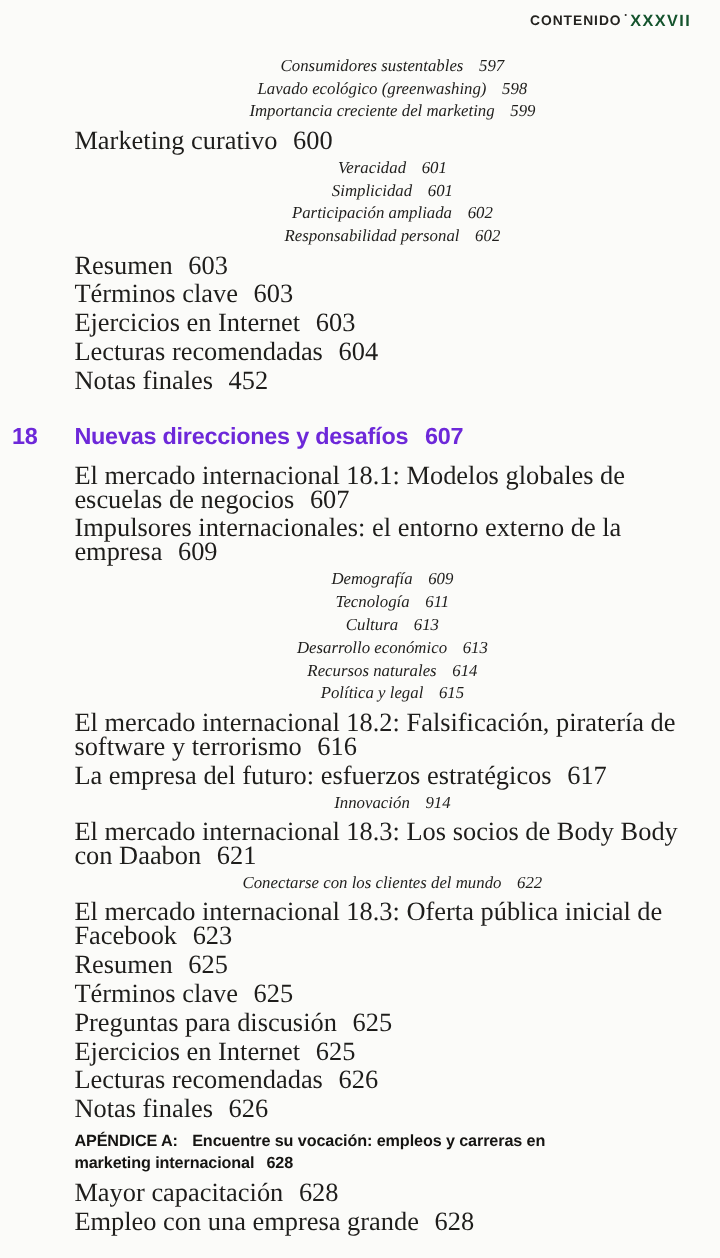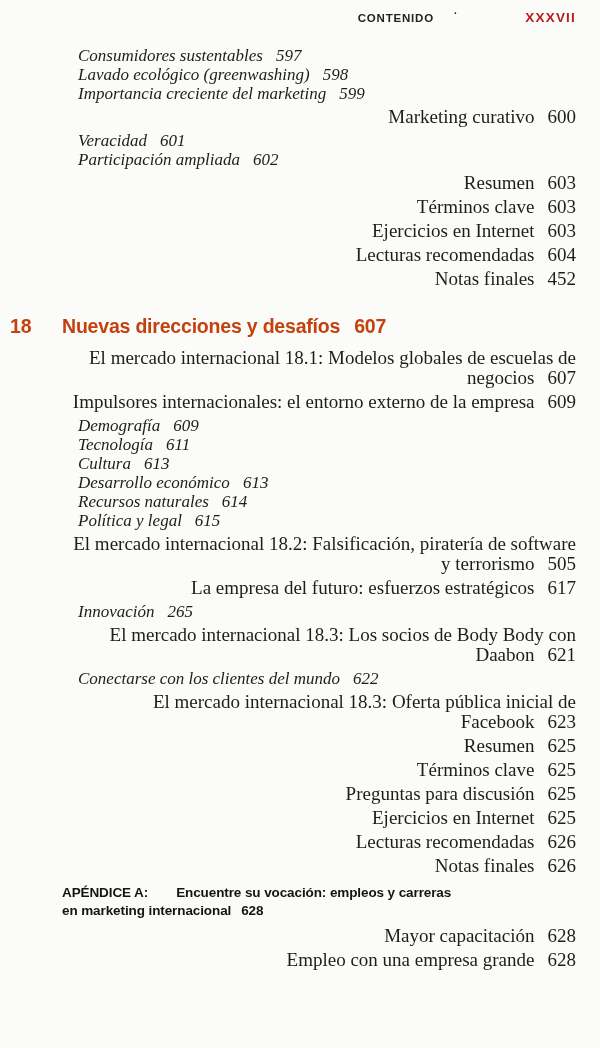--- a/index.html
+++ b/index.html
@@ -15,128 +15,129 @@
     background: #fbfbf9;
     color: #1e1d1b;
     font-family: "Liberation Serif", serif;
   }
   .running-head {
     position: absolute;
     top: 10px;
     right: 24px;
     display: flex;
     align-items: center;
-    gap: 20px;
+    gap: 2px;
     font-family: "Liberation Sans", sans-serif;
     white-space: nowrap;
   }
   .rh-label {
     font-size: 11.5px;
     font-weight: bold;
     letter-spacing: 0.8px;
     color: #23221f;
   }
   .rh-sep {
     font-size: 10px;
     font-weight: bold;
     position: relative;
     top: -4px;
     color: #23221f;
   }
   .rh-folio {
     font-size: 13.5px;
     font-weight: bold;
     letter-spacing: 1.2px;
-    color: #b91c1c;
-    margin-left: 48px;
+    color: #14532d;
   }
   .entries {
     position: absolute;
     top: 46px;
     left: 62px;
     width: 514px;
   }
   .entry { display: block; }
   .entry .pg { margin-left: 13px; }
   .entry.sub {
     padding-left: 16px;
     font-style: italic;
-    font-size: 17px;
+    font-size: 14px;
     line-height: 19px;
+    text-align: center;
   }
   .entry.main {
-    font-size: 19px;
+    font-size: 22px;
     line-height: 20px;
     margin: 4px 0 4px 0;
-    text-align: right;
   }
   .chapter-row {
     position: relative;
     margin: 26px 0 11px 0;
     font-family: "Liberation Sans", sans-serif;
     font-weight: bold;
     font-size: 19.5px;
     line-height: 22px;
     letter-spacing: -0.2px;
-    color: #c2410c;
+    color: #6d28d9;
   }
   .chapter-row .ch-num {
     position: absolute;
     left: -52px;
     top: 0;
   }
   .chapter-row .pg { margin-left: 14px; }
   .appendix-row {
     font-family: "Liberation Sans", sans-serif;
     font-weight: bold;
     font-size: 13.5px;
     line-height: 18px;
     letter-spacing: -0.1px;
     color: #151412;
     max-width: 408px;
     margin: 8px 0 6px 0;
   }
-  .appendix-row .apx-label { margin-right: 28px; }
+  .appendix-row .apx-label { margin-right: 12px; }
   .appendix-row .pg { margin-left: 10px; }
 </style>
 </head>
 <body>
 
 <div class="page">
 
   <div class="running-head">
     <span class="rh-label">CONTENIDO</span>
     <span class="rh-sep">·</span>
     <span class="rh-folio">XXXVII</span>
   </div>
 
   <div class="entries" id="entries">
       <div class="entry sub"><span class="title">Consumidores sustentables</span><span class="pg">597</span></div>
       <div class="entry sub"><span class="title">Lavado ecológico (greenwashing)</span><span class="pg">598</span></div>
       <div class="entry sub"><span class="title">Importancia creciente del marketing</span><span class="pg">599</span></div>
       <div class="entry main"><span class="title">Marketing curativo</span><span class="pg">600</span></div>
       <div class="entry sub"><span class="title">Veracidad</span><span class="pg">601</span></div>
+      <div class="entry sub"><span class="title">Simplicidad</span><span class="pg">601</span></div>
       <div class="entry sub"><span class="title">Participación ampliada</span><span class="pg">602</span></div>
+      <div class="entry sub"><span class="title">Responsabilidad personal</span><span class="pg">602</span></div>
       <div class="entry main"><span class="title">Resumen</span><span class="pg">603</span></div>
       <div class="entry main"><span class="title">Términos clave</span><span class="pg">603</span></div>
       <div class="entry main"><span class="title">Ejercicios en Internet</span><span class="pg">603</span></div>
       <div class="entry main"><span class="title">Lecturas recomendadas</span><span class="pg">604</span></div>
       <div class="entry main"><span class="title">Notas finales</span><span class="pg">452</span></div>
       <div class="chapter-row"><span class="ch-num">18</span><span class="ch-title">Nuevas direcciones y desafíos</span><span class="pg">607</span></div>
       <div class="entry main"><span class="title">El mercado internacional 18.1: Modelos globales de escuelas de negocios</span><span class="pg">607</span></div>
       <div class="entry main"><span class="title">Impulsores internacionales: el entorno externo de la empresa</span><span class="pg">609</span></div>
       <div class="entry sub"><span class="title">Demografía</span><span class="pg">609</span></div>
       <div class="entry sub"><span class="title">Tecnología</span><span class="pg">611</span></div>
       <div class="entry sub"><span class="title">Cultura</span><span class="pg">613</span></div>
       <div class="entry sub"><span class="title">Desarrollo económico</span><span class="pg">613</span></div>
       <div class="entry sub"><span class="title">Recursos naturales</span><span class="pg">614</span></div>
       <div class="entry sub"><span class="title">Política y legal</span><span class="pg">615</span></div>
-      <div class="entry main"><span class="title">El mercado internacional 18.2: Falsificación, piratería de software y terrorismo</span><span class="pg">505</span></div>
+      <div class="entry main"><span class="title">El mercado internacional 18.2: Falsificación, piratería de software y terrorismo</span><span class="pg">616</span></div>
       <div class="entry main"><span class="title">La empresa del futuro: esfuerzos estratégicos</span><span class="pg">617</span></div>
-      <div class="entry sub"><span class="title">Innovación</span><span class="pg">265</span></div>
+      <div class="entry sub"><span class="title">Innovación</span><span class="pg">914</span></div>
       <div class="entry main"><span class="title">El mercado internacional 18.3: Los socios de Body Body con Daabon</span><span class="pg">621</span></div>
       <div class="entry sub"><span class="title">Conectarse con los clientes del mundo</span><span class="pg">622</span></div>
       <div class="entry main"><span class="title">El mercado internacional 18.3: Oferta pública inicial de Facebook</span><span class="pg">623</span></div>
       <div class="entry main"><span class="title">Resumen</span><span class="pg">625</span></div>
       <div class="entry main"><span class="title">Términos clave</span><span class="pg">625</span></div>
       <div class="entry main"><span class="title">Preguntas para discusión</span><span class="pg">625</span></div>
       <div class="entry main"><span class="title">Ejercicios en Internet</span><span class="pg">625</span></div>
       <div class="entry main"><span class="title">Lecturas recomendadas</span><span class="pg">626</span></div>
       <div class="entry main"><span class="title">Notas finales</span><span class="pg">626</span></div>
       <div class="appendix-row"><span class="apx-label">APÉNDICE A:</span><span class="apx-title">Encuentre su vocación: empleos y carreras en marketing internacional</span><span class="pg">628</span></div>

